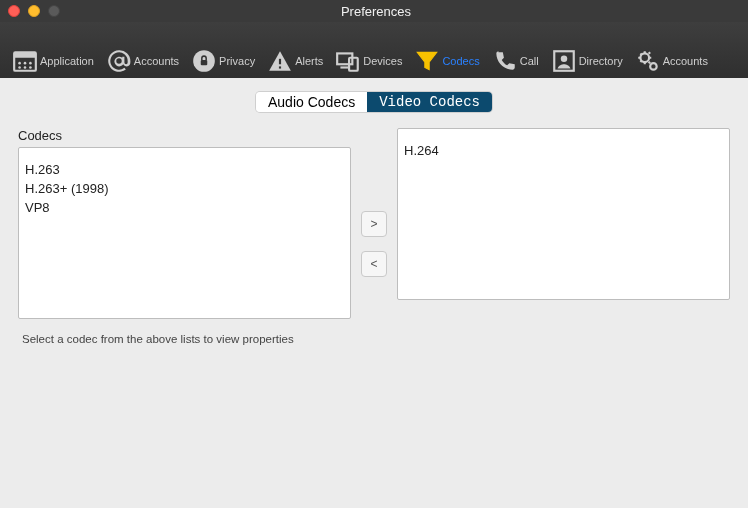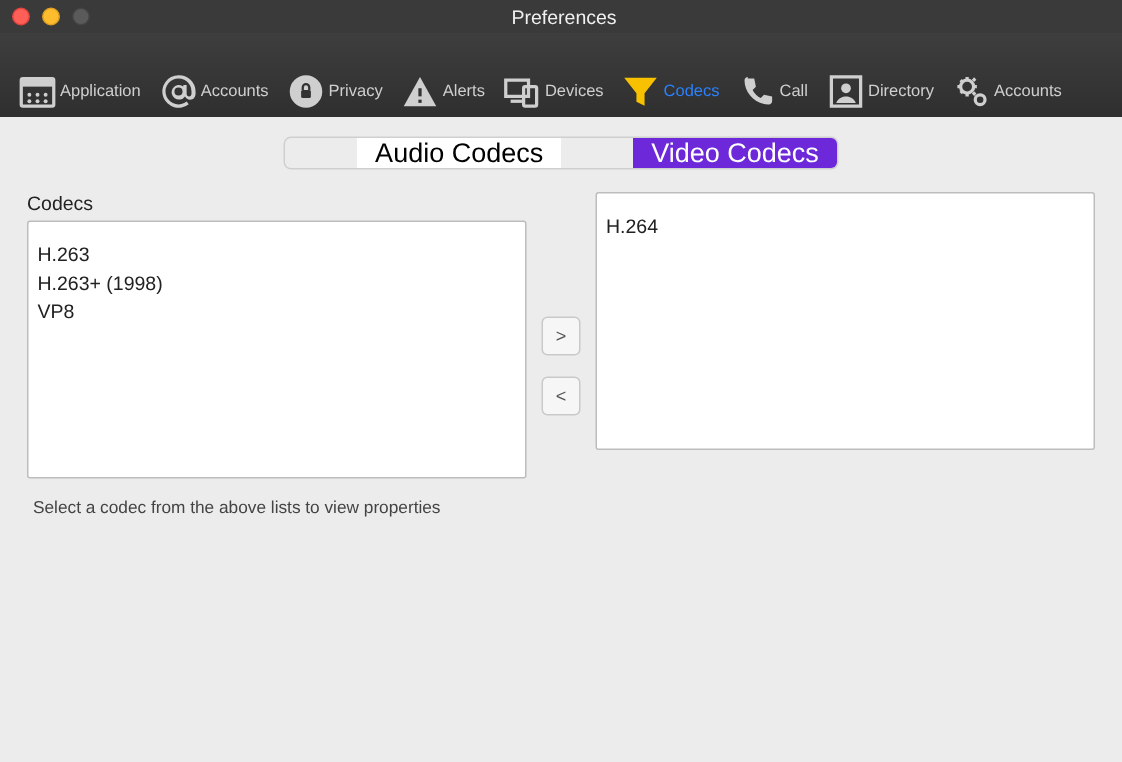--- a/index.html
+++ b/index.html
@@ -17,22 +17,22 @@
   .tbitem.active .lbl { color: #2a81ff; }
   .tbitem .ico { width: 26px; height: 26px; display: flex; align-items: center; justify-content: center; }
   .tbitem.active .ico svg * { fill: #f7c100; stroke: #f7c100; }
   .ico svg { width: 26px; height: 26px; }
   .ico svg .fg { fill: #cfcfcf; }
   .ico svg .st { stroke: #cfcfcf; fill: none; }
   .tbitem.active .ico svg .fg { fill: #f7c100; }
   .content { padding: 14px; background: #ececec; height: calc(508px - 78px); }
   .segmented { display: flex; justify-content: center; margin-bottom: 16px; }
   .segwrap { display: inline-flex; border-radius: 4px; overflow: hidden; box-shadow: 0 0 0 1px rgba(0,0,0,0.12); height:20px; }
-  .seg { padding: 2px 12px 2px 12px; font-size: 18px; background: #fff; border: none; cursor: default; line-height:16px;margin-left:48px; }
-  .seg.sel { background: #6d28d9; color: #fff; }
+  .seg { padding: 2px 12px 2px 12px; font-size: 14px; background: #fff; border: none; cursor: default; line-height:16px; }
+  .seg.sel { background: #0c4a6e; color: #fff; font-family: Liberation Mono, monospace; }
   .lists { display: flex; align-items: stretch; gap: 10px; padding: 0 4px; }
   .listcol { flex: 1; display: flex; flex-direction: column; }
   .listlabel { font-size: 13px; margin-bottom: 4px; color: #222; }
   .listbox { background: #fff; border: 1px solid #bdbdbd; border-radius: 2px; height: 172px; padding: 12px 6px; overflow: auto; font-size: 13px; color: #222; }
   .listbox .row { padding: 2px 0; }
   .transfer { width: 26px; display: flex; flex-direction: column; align-items: center; justify-content: center; gap: 14px; margin-top: 40px; }
   .tbtn { width: 26px; height: 26px; background: #f6f6f6; border: 1px solid #c9c9c9; border-radius: 4px; font-size: 12px; color: #555; display:flex; align-items:center; justify-content:center; }
   .propsbox { margin-top: 16px; border: 1px solid #d7d7d7; border-radius: 3px; background: #e6e6e6; padding: 10px 12px 6px 12px; box-shadow: inset 0 1px 0 rgba(255,255,255,0.6); }
   .propshint { font-size: 11.5px; color: #444; margin: 14px 0 4px 8px; }
   .proprow { display: flex; align-items: center; gap: 6px; margin: 4px 0;}

